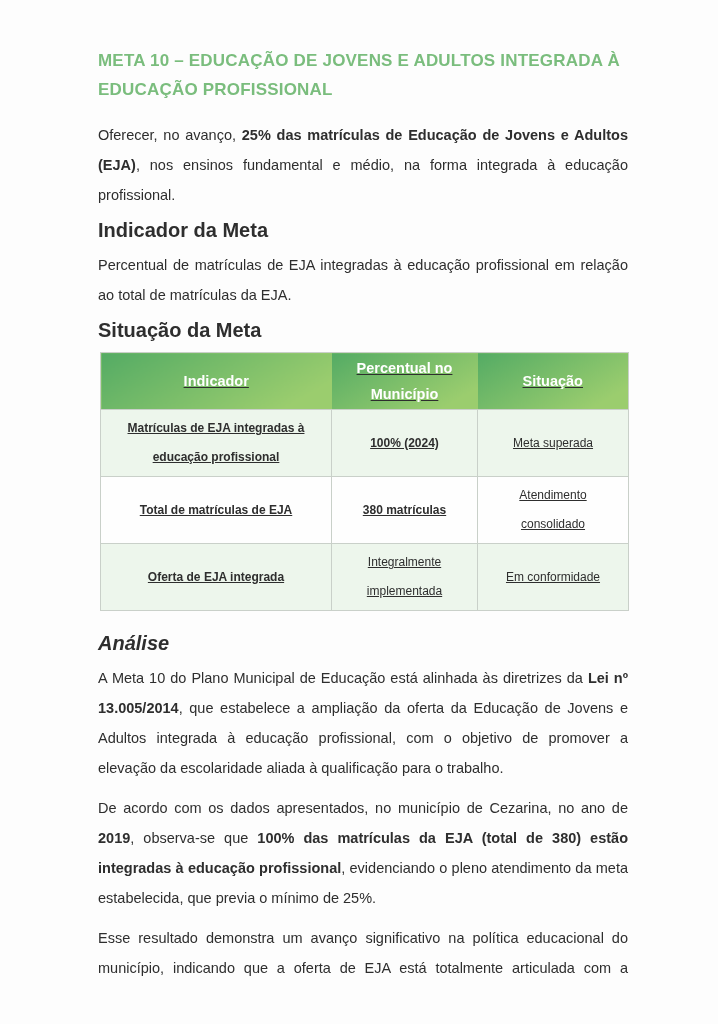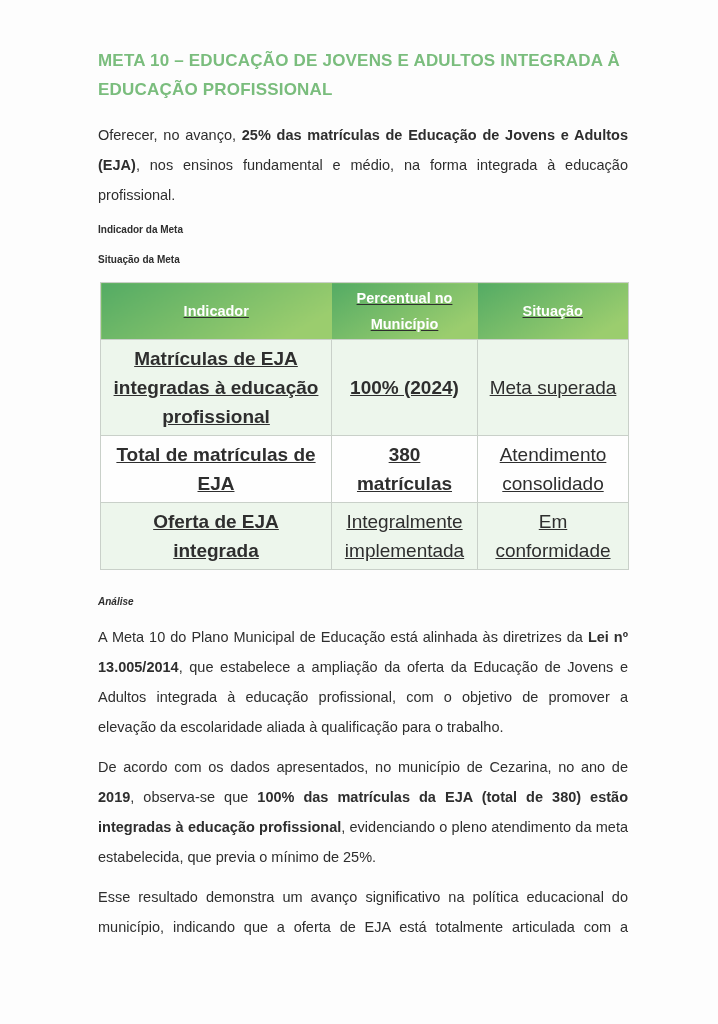--- a/index.html
+++ b/index.html
@@ -38,21 +38,21 @@
   p.para{
     font-size:14.5px;
     line-height:30px;
     text-align:justify;
     margin-bottom:10px;
   }
   p.para.justify-last{
     text-align-last:justify;
   }
   h2.sub{
-    font-size:10px;
+    font-size:20px;
     line-height:20px;
     font-weight:bold;
     margin-bottom:10px;
     margin-top:0;
   }
   h2.sub.pre-table{margin-bottom:12px;}
   table.status{
     width:528px;
     margin-left:2px;
     border-collapse:collapse;
@@ -72,21 +72,21 @@
     vertical-align:middle;
     line-height:26px;
     border:none;
     padding:2px 8px;
   }
   table.status td{
     border:1px solid var(--border-color);
     height:64px;
     text-align:center;
     vertical-align:middle;
-    font-size:19px;
+    font-size:12px;
     line-height:29px;
     padding:4px 8px;
     background:#fefefe;
   }
   table.status tr.tint td{background:var(--row-tint);}
   table.status td.b{font-weight:bold;}
   table.status{border:1px solid var(--border-color);text-decoration:underline;}
   .analysis-gap{margin-top:0;font-style:italic;}
 </style>
 </head>
@@ -94,20 +94,21 @@
 
 <div class="page">
   <div class="content">
 
     <h1 class="doc-title">META 10 – EDUCAÇÃO DE JOVENS E ADULTOS INTEGRADA À EDUCAÇÃO PROFISSIONAL</h1>
 
     <p class="para"><span>Oferecer, no avanço, </span><b>25% das matrículas de Educação de Jovens e Adultos (EJA)</b><span>, nos ensinos fundamental e médio, na forma integrada à educação profissional.</span></p>
 
     <h2 class="sub">Indicador da Meta</h2>
 
+    <p class="para">Percentual de matrículas de EJA integradas à educação profissional em relação ao total de matrículas da EJA.</p>
 
     <h2 class="sub pre-table">Situação da Meta</h2>
 
     <table class="status">
       <colgroup>
           <col class="c1">
           <col class="c2">
           <col class="c3">
         </colgroup>
       <thead>

